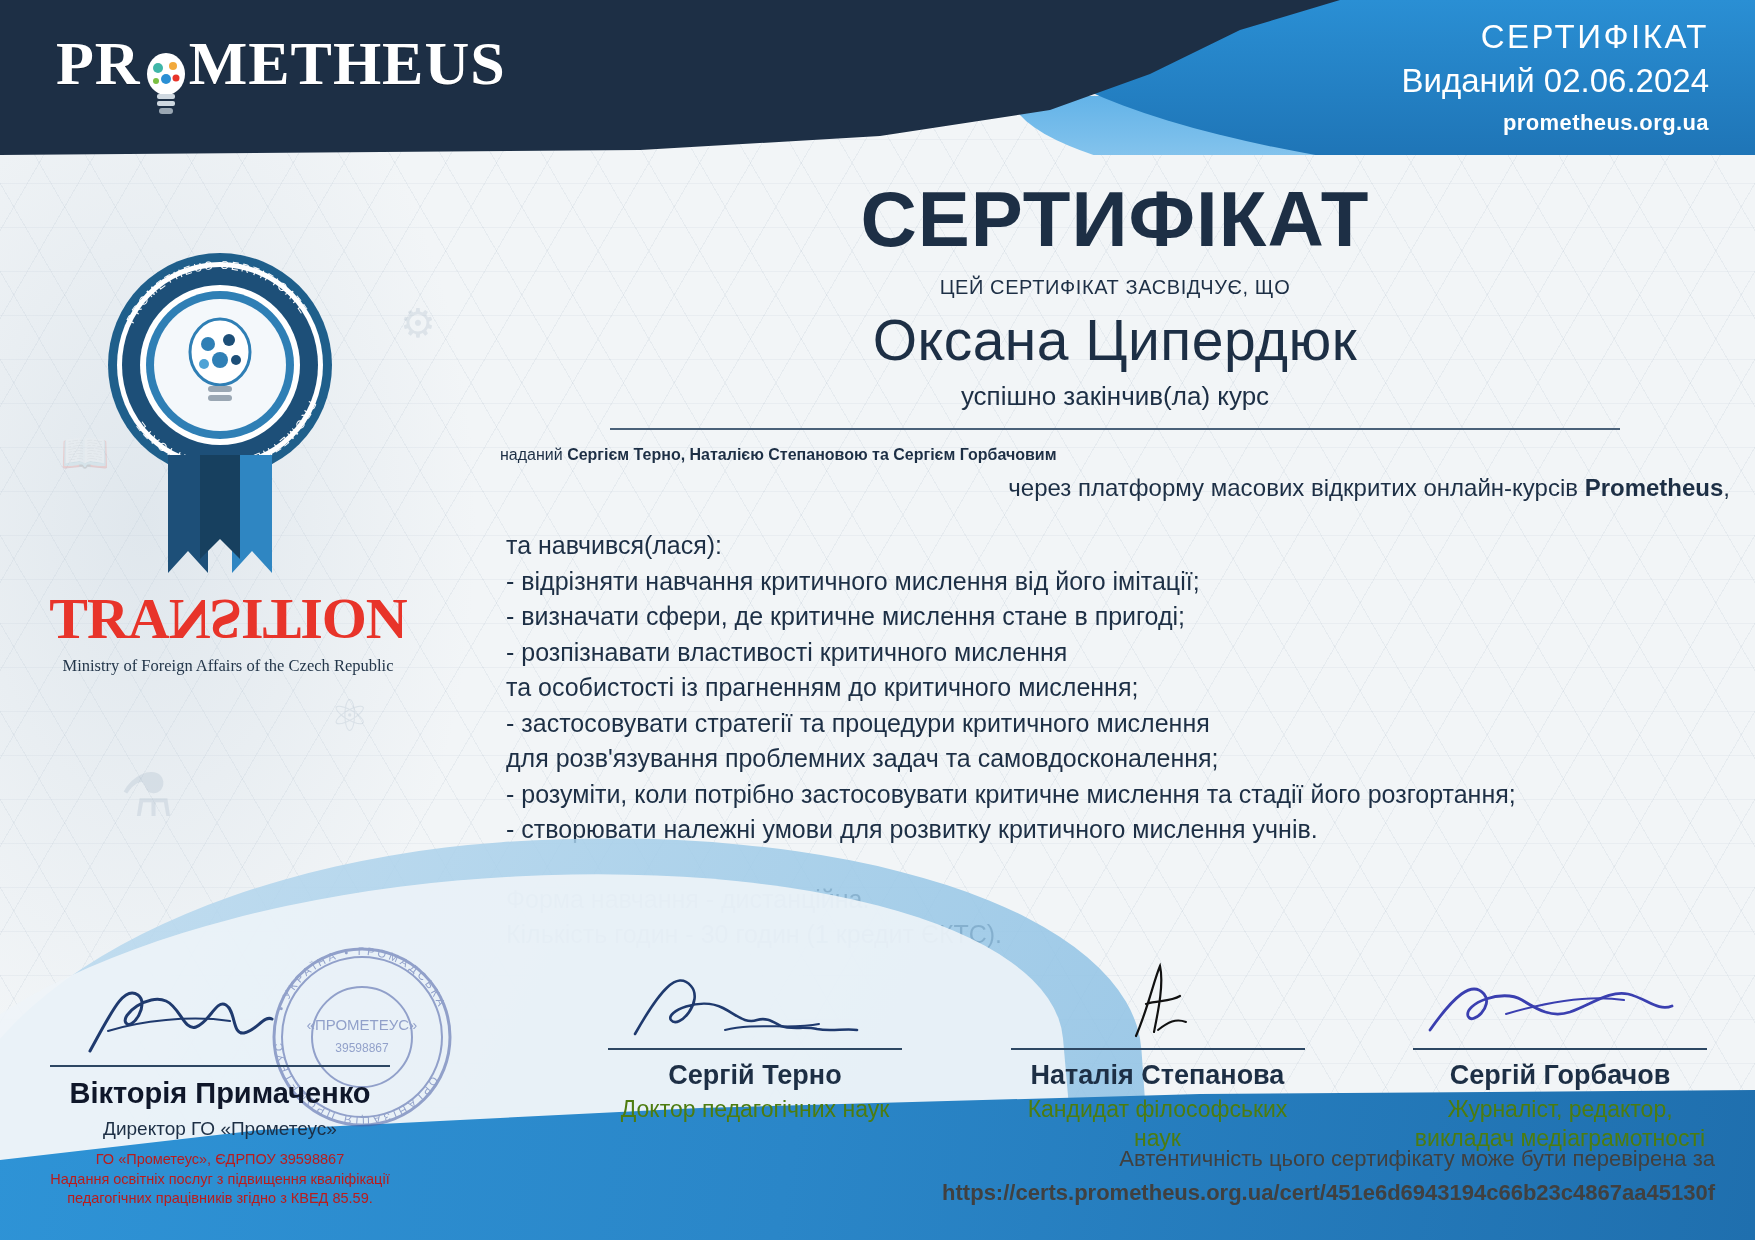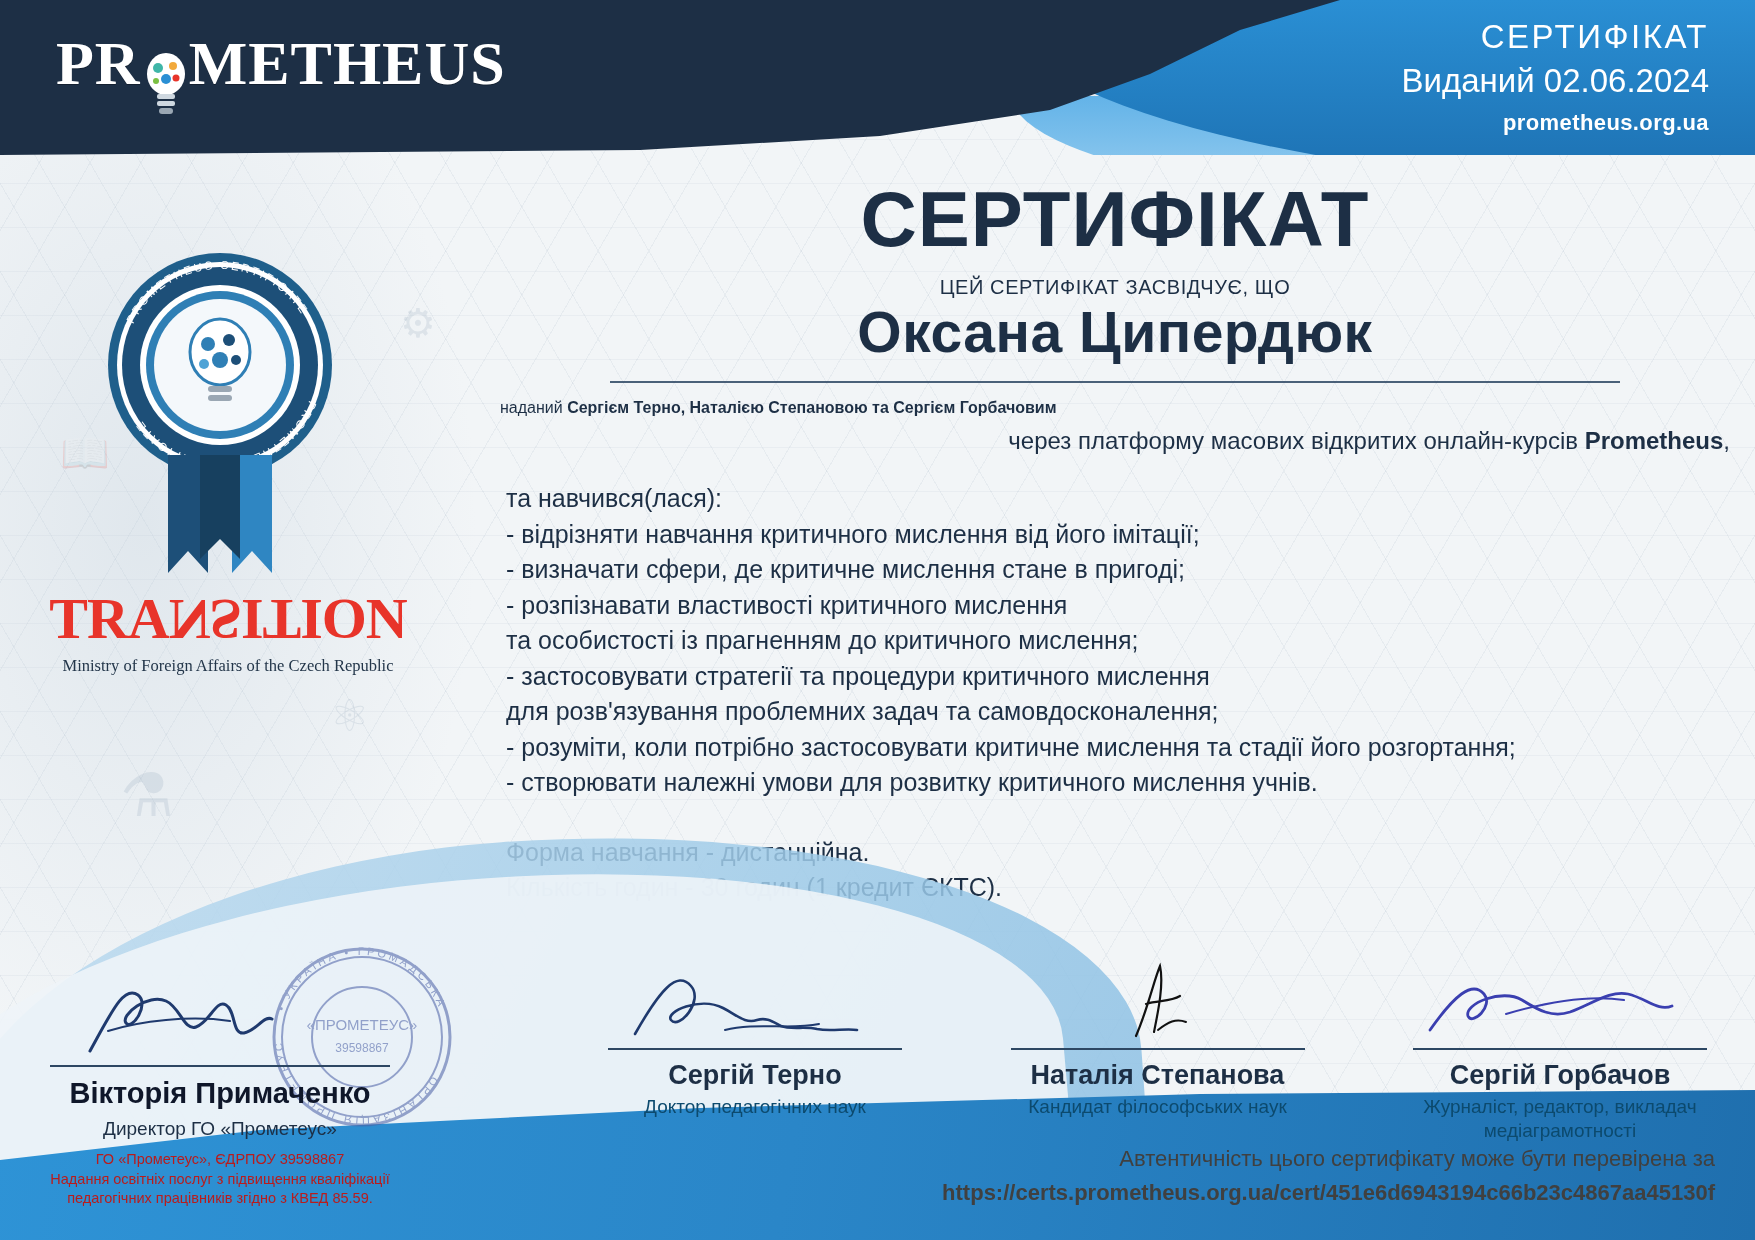--- a/index.html
+++ b/index.html
@@ -155,22 +155,23 @@
   }
   .sub-small {
     text-align: center;
     margin-top: 18px;
     font-size: 20px;
     letter-spacing: .6px;
     color: #1d2f45;
   }
   .name {
     text-align: center;
+    margin-top: 8px;
     font-size: 57px;
-    font-weight: bold;
+    font-weight: normal;
     color: #1d2f45;
     letter-spacing: .5px;
   }
   .sub-course {
     text-align: center;
     margin-top: 8px;
     font-size: 26px;
     color: #1d2f45;
   }
   .course {
@@ -240,22 +241,22 @@
     margin: 0 8px;
   }
   .sig .nm {
     margin-top: 10px;
     font-size: 27px;
     font-weight: bold;
     color: #1d2f45;
   }
   .sig .role {
     margin-top: 4px;
-    font-size: 19px;
-    color: #0c4a6e;
+    font-size: 23px;
+    color: #4d7c0f;
     line-height: 1.25;
   }
 
   
   .director {
     position: absolute;
     left: 20px;
     top: 975px;
     width: 400px;
     text-align: center;
@@ -424,20 +425,21 @@
     <div class="transition-word">
       <span>TRA</span><span class="flip">NSITIO</span><span>N</span>
     </div>
     <div class="transition-sub">Ministry of Foreign Affairs of the Czech Republic</div>
   </div>
 
   <div class="main">
     <div class="title">СЕРТИФІКАТ</div>
     <div class="sub-small">ЦЕЙ СЕРТИФІКАТ ЗАСВІДЧУЄ, ЩО</div>
     <div class="name">Оксана Ципердюк</div>
+    <div class="sub-course">успішно закінчив(ла) курс</div>
     <div class="rule"></div>
 
     <div class="given">
       <span>наданий </span><b>Сергієм Терно, Наталією Степановою та Сергієм Горбачовим</b>
     </div>
     <div class="platform">
       <span>через платформу масових відкритих онлайн-курсів </span><b>Prometheus</b><span>,</span>
     </div>
 
     <div class="learned">

